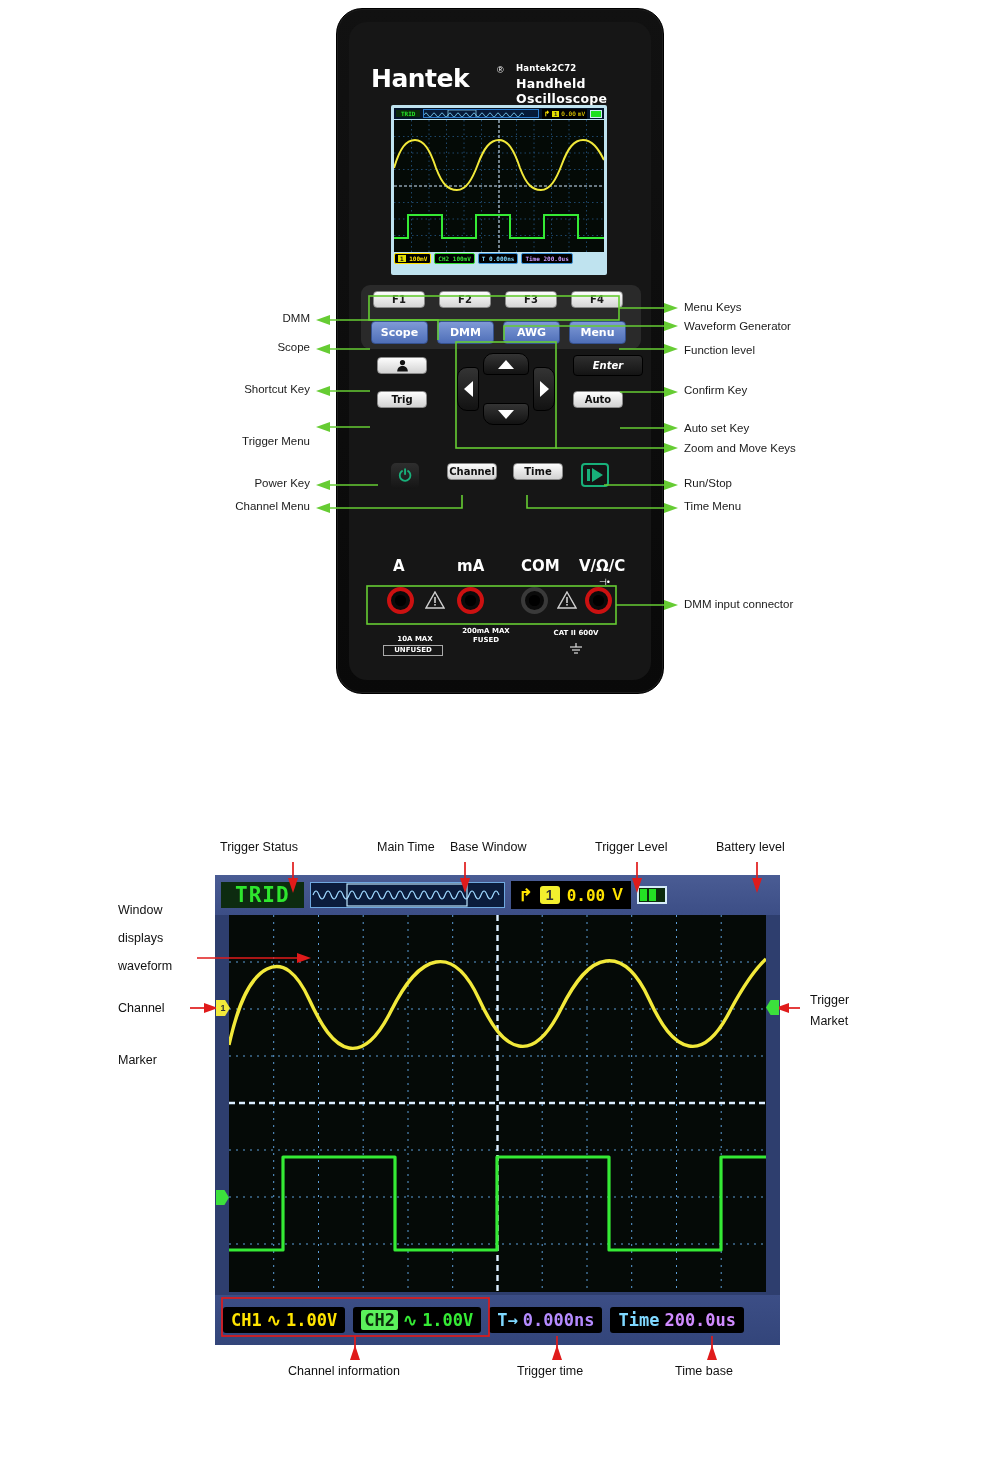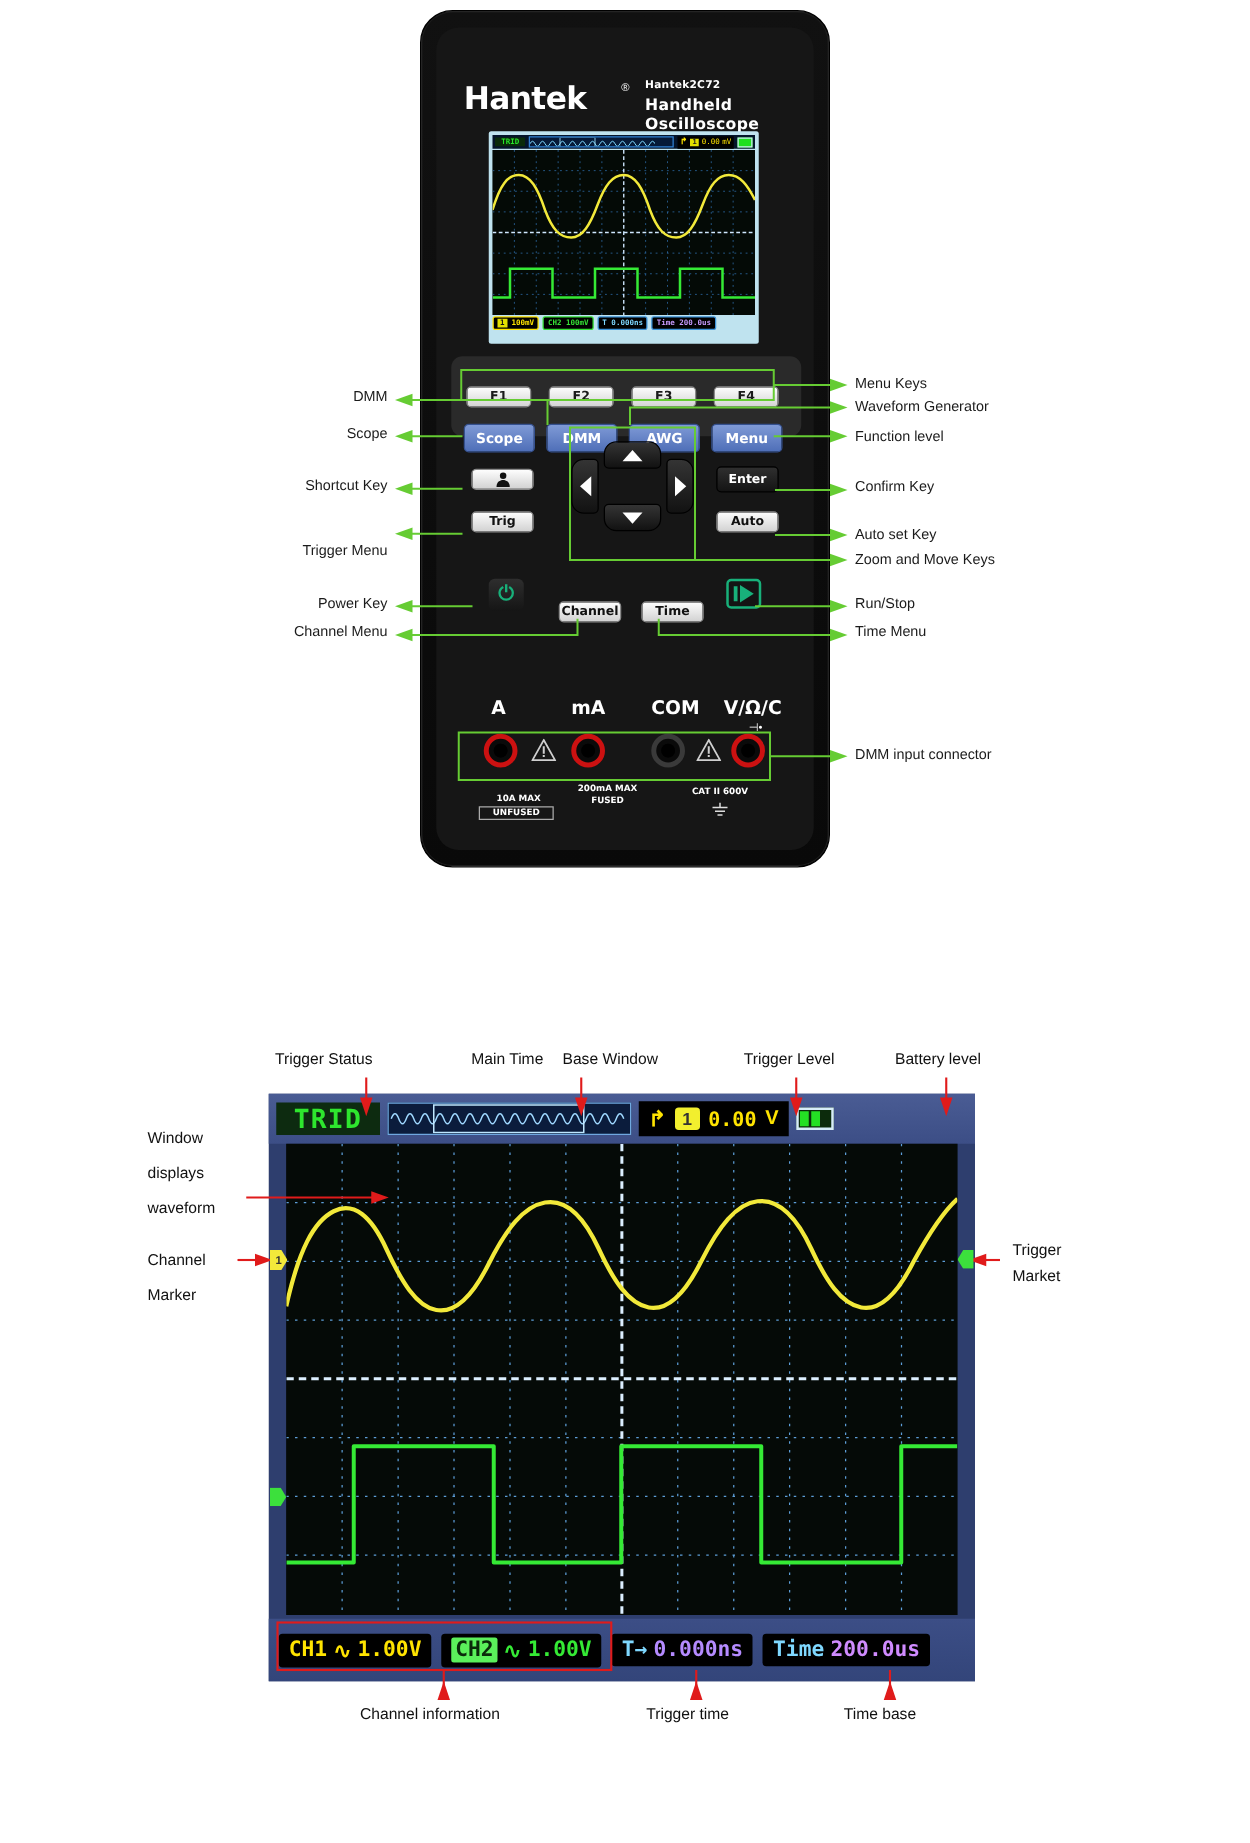--- a/index.html
+++ b/index.html
@@ -79,41 +79,41 @@
   .lb-ch1 .sw { background:#e3e000; color:#111; padding:0 2px; }
   .lb-ch2 { background:#000; color:#35e035; border:1px solid #35e035; }
   .lb-t { background:#000; color:#7fd8ff; border:1px solid #3d93d8; }
   .lb-time { background:#000; color:#c89bff; border:1px solid #3d93d8; }
 
   
   .keypad { position:absolute; left:28px; top:282px; width:272px; height:232px; }
   .key {
     position:absolute; display:flex; align-items:center; justify-content:center;
     font-size:11px; font-weight:bold; font-family:"DejaVu Sans", sans-serif;
-    border-radius:4px; user-select:none;margin-top:18px;
+    border-radius:4px; user-select:none;
   }
   .key-f {
     width:52px; height:17px;
     background:linear-gradient(180deg,#fdfdfd,#d4d4d4);
     color:#1a1a1a; border:1px solid #8a8a8a; font-size:10px;
   }
   .key-blue {
     width:57px; height:23px;
     background:linear-gradient(180deg,#7f9ad6,#4f6fb8);
     color:#fff; border:1px solid #35518f; font-size:11px;
   }
   .key-white {
     width:50px; height:17px;
     background:linear-gradient(180deg,#fdfdfd,#d2d2d2);
     color:#111; border:1px solid #8a8a8a; font-size:10px;
   }
   .key-dark {
-    width:50px; height:21px;
+    width:70px; height:21px;
     background:linear-gradient(180deg,#2f2f2f,#141414);
-    color:#fff; border:1px solid #000; font-size:10px;
+    color:#fff; border:1px solid #000; font-size:10px;font-style:italic;
   }
   .key-grp-bg {
     position:absolute; left:-4px; top:-6px; width:280px; height:64px;
     background:#2a2a2a; border-radius:9px;
   }
   .navpad { position:absolute; left:92px; top:62px; width:98px; height:72px; }
   .nav-btn { position:absolute; background:linear-gradient(180deg,#343434,#121212);
              border:1px solid #000; display:flex; align-items:center; justify-content:center; }
   .nav-up { left:26px; top:0; width:46px; height:22px; border-radius:10px 10px 4px 4px; }
   .nav-dn { left:26px; top:50px; width:46px; height:22px; border-radius:4px 4px 10px 10px; }
@@ -621,21 +621,21 @@
   <div class="lbl-red" style="left:377px; top:840px;">Main Time</div>
   <div class="lbl-red" style="left:450px; top:840px;">Base Window</div>
   <div class="lbl-red" style="left:595px; top:840px;">Trigger Level</div>
   <div class="lbl-red" style="left:716px; top:840px;">Battery level</div>
 
   <div class="lbl-red" style="left:118px; top:903px;">Window</div>
   <div class="lbl-red" style="left:118px; top:931px;">displays</div>
   <div class="lbl-red" style="left:118px; top:959px;">waveform</div>
 
   <div class="lbl-red" style="left:118px; top:1001px;">Channel</div>
-  <div class="lbl-red" style="left:118px; top:1029px;text-align:center;">Marker</div>
+  <div class="lbl-red" style="left:118px; top:1053px;text-align:center;">Marker</div>
 
   <div class="lbl-red" style="left:810px; top:993px;">Trigger</div>
   <div class="lbl-red" style="left:810px; top:1014px;">Market</div>
 
   <div class="lbl-red" style="left:288px; top:1364px;">Channel information</div>
   <div class="lbl-red" style="left:517px; top:1364px;">Trigger time</div>
   <div class="lbl-red" style="left:675px; top:1364px;">Time base</div>
 
 </div>
 

